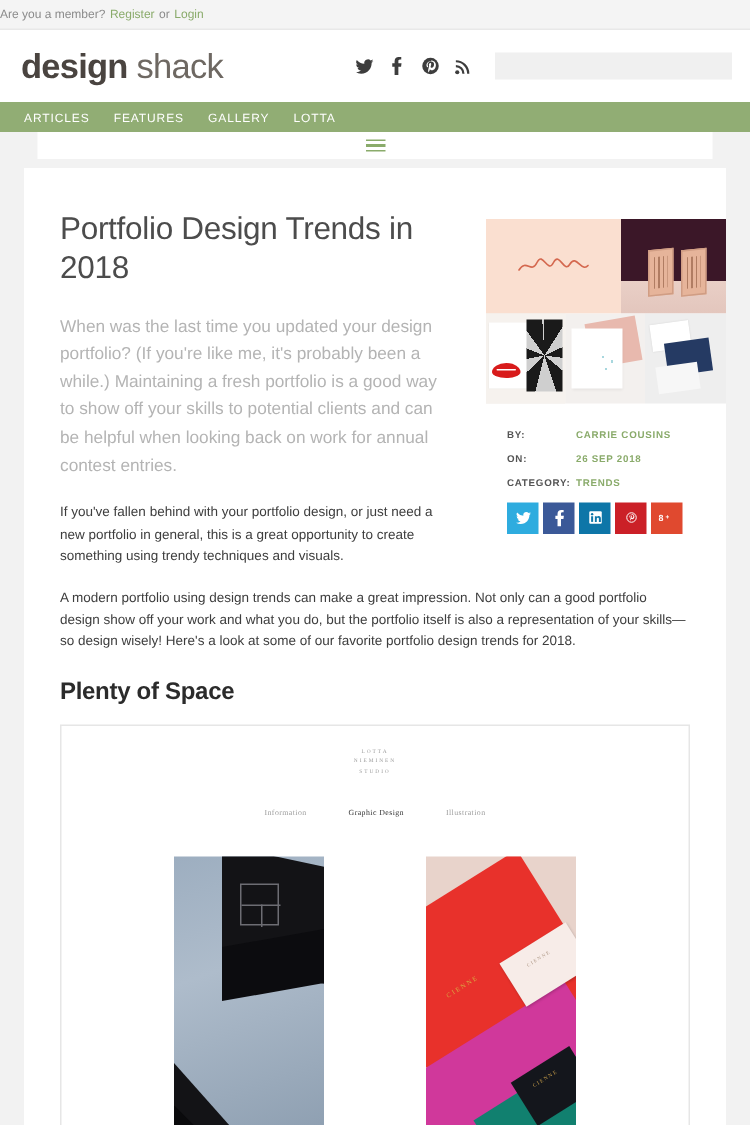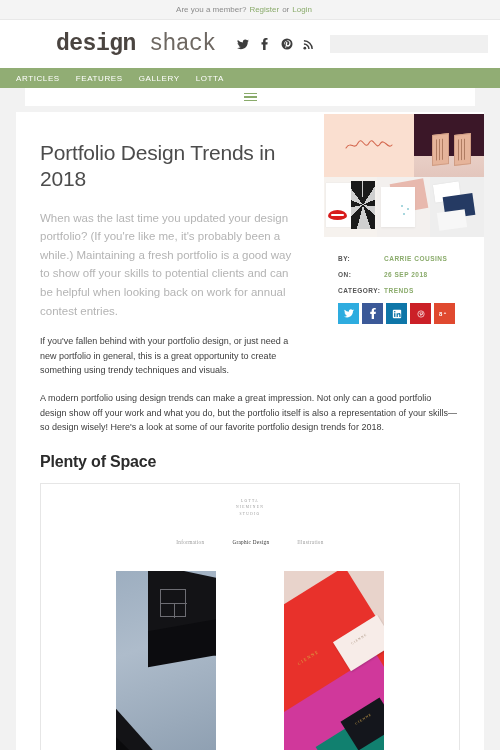--- a/index.html
+++ b/index.html
@@ -8,44 +8,43 @@
     overflow: hidden;
     background: #f2f2f2;
     font-family: "Liberation Sans", sans-serif;
   }
 
   
   .topbar {
     height: 20px;
     background: #f4f4f4;
     border-bottom: 1px solid #e8e8e8;
-    display: flex; align-items: center; justify-content: center;
+    display: flex; align-items: center; justify-content: flex-start;
     padding-right: 12px;
     font-size: 8px;
     color: #8b8b8b;
   }
   .topbar .tb-txt { margin-right: 3px; }
   .topbar a { color: #8aab6b; text-decoration: none; }
   .topbar .sep { color: #8b8b8b; margin: 0 3px; }
 
   
   .masthead {
     height: 48px;
     background: #ffffff;
     display: flex; align-items: center;
     padding: 0 12px 0 14px;
   }
   .logo {
-    font-family: Liberation Mono, monospace;
+    font-family: Liberation Sans, sans-serif;
     font-size: 23px;
     font-weight: bold;
     color: #4a4440;
     letter-spacing: -0.5px;
     flex: 0 0 auto;
-    margin-left: 42px;
   }
   .logo .light { font-weight: normal; color: #6e6862; }
   .mast-right {
     margin-left: auto;
     display: flex; align-items: center; gap: 9px;
   }
   .soc { width: 13px; height: 13px; display: inline-flex; align-items: center; justify-content: center; }
   .soc svg { display: block; }
   .searchbox {
     width: 158px; height: 18px;
@@ -97,21 +96,21 @@
   .card {
     position: absolute;
     left: 16px; right: 16px; top: 112px;
     background: #ffffff;
     min-height: 640px;
   }
 
   
   .hero {
     display: flex;
-    align-items: flex-start;
+    align-items: center;
   }
   .hero-left { width: 308px; padding: 28px 22px 0 24px; }
   .hero-right { width: 160px; padding-top: 2px; }
 
   h1.title {
     font-size: 21px;
     font-weight: normal;
     color: #4c4c4c;
     line-height: 1.25;
     letter-spacing: -0.2px;

